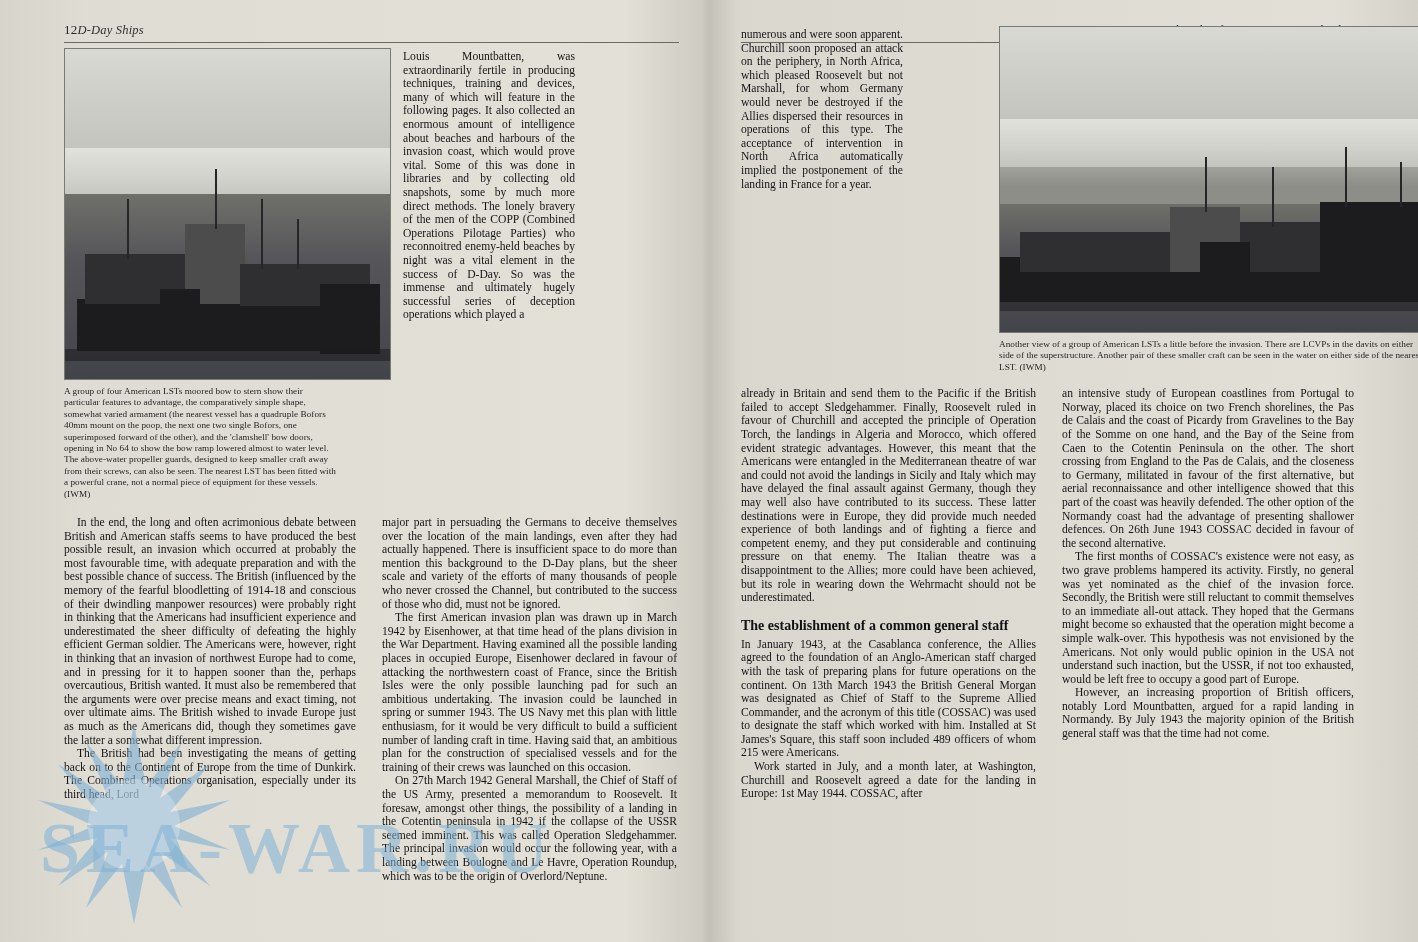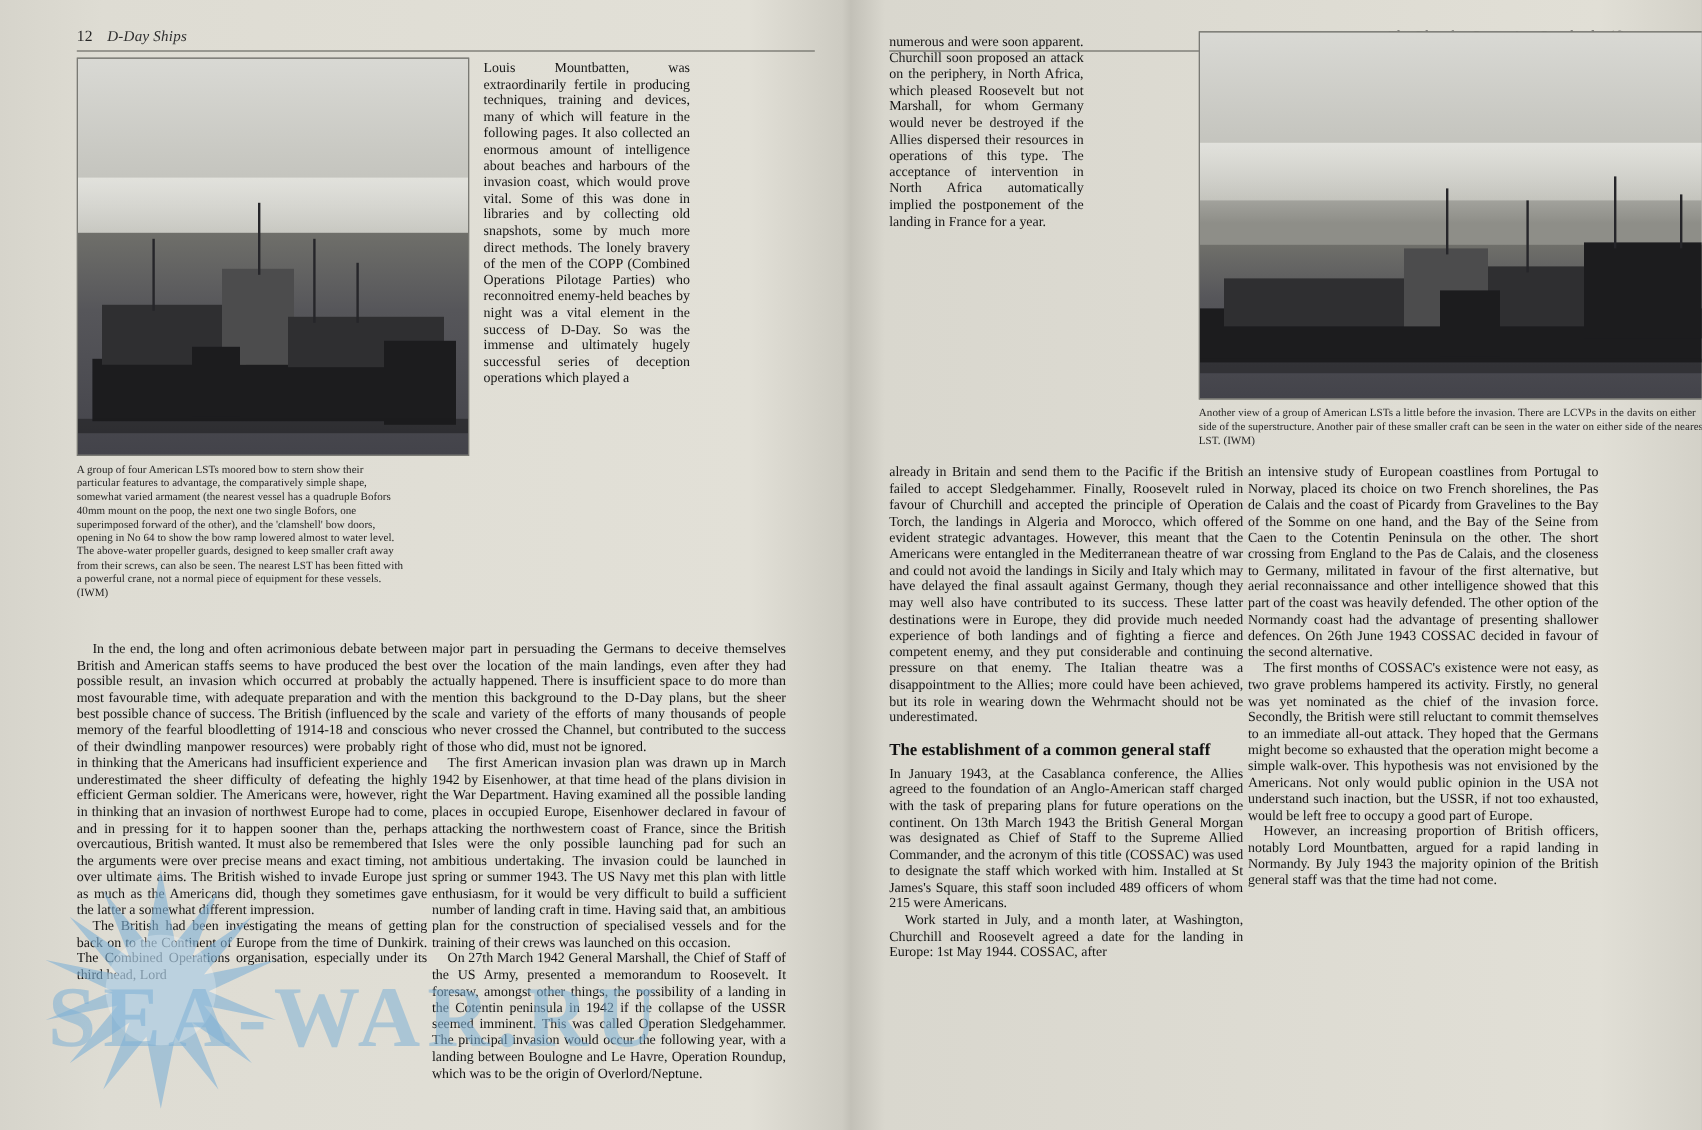--- a/index.html
+++ b/index.html
@@ -25,21 +25,20 @@
 
   
   .runhead{
     position:absolute;
     top:22px;
     font-size:12.5px;
     letter-spacing:.2px;
     color:#2b2b2b;
     display:flex;
     align-items:baseline;
-    gap:12px;
     justify-content:center;
   }
   .runhead.left{left:64px;}
   .runhead.right{right:64px;}
   .folio{font-family:"Liberation Serif",serif;font-size:13px;color:#262626;}
   .runtitle{font-style:italic;font-size:12.5px;color:#2f2f2f;}
   .rule{
     position:absolute;height:1px;background:#6a6a64;
   }
   .rule.l{left:64px;right:30px;top:42px;}
@@ -74,21 +73,21 @@
 
   .caption{
     font-size:9.2px;
     line-height:11.4px;
     color:#1f1f1f;
     text-align:left;
     letter-spacing:.05px;
   }
 
   
-  .cols{display:flex;gap:4px;}
+  .cols{display:flex;gap:26px;}
   .col{font-size:11.6px;line-height:13.6px;text-align:justify;color:#141414;}
   .col p{margin:0;text-indent:13px;}
   .col p.noind{text-indent:0;}
   .subhead{
     font-size:14px;
     line-height:17px;
     margin:12px 0 4px 0;
     font-weight:600;
     color:#111;
   }
@@ -149,21 +148,21 @@
           <div class="ship dark" style="left:0px;top:300px;width:325px;height:12px;opacity:.55;"></div>
         </div>
         <div class="caption" style="margin-top:6px;width:275px;">A group of four American LSTs moored bow to stern show their particular features to advantage, the comparatively simple shape, somewhat varied armament (the nearest vessel has a quadruple Bofors 40mm mount on the poop, the next one two single Bofors, one superimposed forward of the other), and the 'clamshell' bow doors, opening in No 64 to show the bow ramp lowered almost to water level. The above-water propeller guards, designed to keep smaller craft away from their screws, can also be seen. The nearest LST has been fitted with a powerful crane, not a normal piece of equipment for these vessels. (IWM)</div>
       </div>
 
       <div class="col" style="width:172px;padding-top:2px;">
         <p class="noind">Louis Mountbatten, was extraordinarily fertile in producing techniques, training and devices, many of which will feature in the following pages. It also collected an enormous amount of intelligence about beaches and harbours of the invasion coast, which would prove vital. Some of this was done in libraries and by collecting old snapshots, some by much more direct methods. The lonely bravery of the men of the COPP (Combined Operations Pilotage Parties) who reconnoitred enemy-held beaches by night was a vital element in the success of D-Day. So was the immense and ultimately hugely successful series of deception operations which played a</p>
       </div>
     </div>
 
-    <div class="cols" style="margin-top:34px;">
+    <div class="cols" style="margin-top:16px;">
       <div class="col" style="width:292px;">
         <p>In the end, the long and often acrimonious debate between British and American staffs seems to have produced the best possible result, an invasion which occurred at probably the most favourable time, with adequate preparation and with the best possible chance of success. The British (influenced by the memory of the fearful bloodletting of 1914-18 and conscious of their dwindling manpower resources) were probably right in thinking that the Americans had insufficient experience and underestimated the sheer difficulty of defeating the highly efficient German soldier. The Americans were, however, right in thinking that an invasion of northwest Europe had to come, and in pressing for it to happen sooner than the, perhaps overcautious, British wanted. It must also be remembered that the arguments were over precise means and exact timing, not over ultimate aims. The British wished to invade Europe just as much as the Americans did, though they sometimes gave the latter a somewhat different impression.</p>
         <p>The British had been investigating the means of getting back on to the Continent of Europe from the time of Dunkirk. The Combined Operations organisation, especially under its third head, Lord</p>
       </div>
       <div class="col" style="width:295px;">
         <p class="noind">major part in persuading the Germans to deceive themselves over the location of the main landings, even after they had actually happened. There is insufficient space to do more than mention this background to the D-Day plans, but the sheer scale and variety of the efforts of many thousands of people who never crossed the Channel, but contributed to the success of those who did, must not be ignored.</p>
         <p>The first American invasion plan was drawn up in March 1942 by Eisenhower, at that time head of the plans division in the War Department. Having examined all the possible landing places in occupied Europe, Eisenhower declared in favour of attacking the northwestern coast of France, since the British Isles were the only possible launching pad for such an ambitious undertaking. The invasion could be launched in spring or summer 1943. The US Navy met this plan with little enthusiasm, for it would be very difficult to build a sufficient number of landing craft in time. Having said that, an ambitious plan for the construction of specialised vessels and for the training of their crews was launched on this occasion.</p>
         <p>On 27th March 1942 General Marshall, the Chief of Staff of the US Army, presented a memorandum to Roosevelt. It foresaw, amongst other things, the possibility of a landing in the Cotentin peninsula in 1942 if the collapse of the USSR seemed imminent. This was called Operation Sledgehammer. The principal invasion would occur the following year, with a landing between Boulogne and Le Havre, Operation Roundup, which was to be the origin of Overlord/Neptune.</p>
       </div>
     </div>

